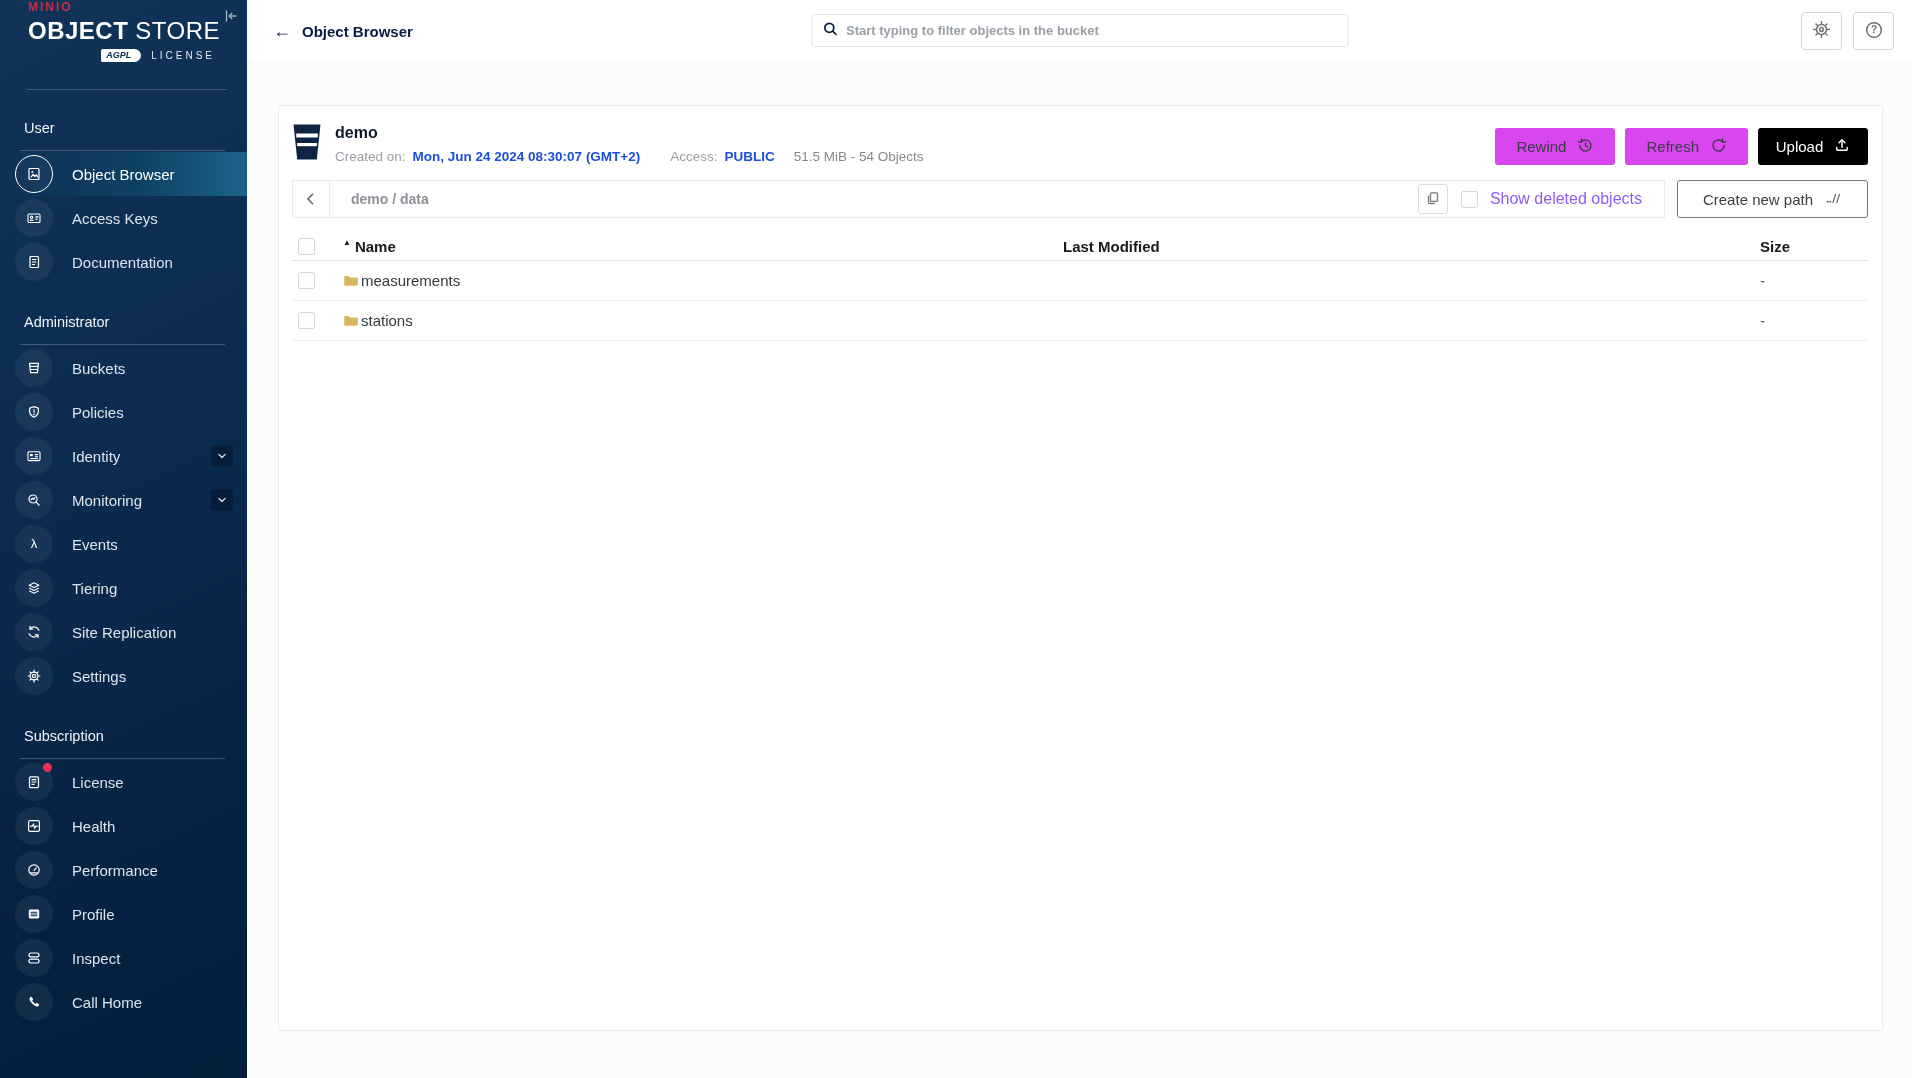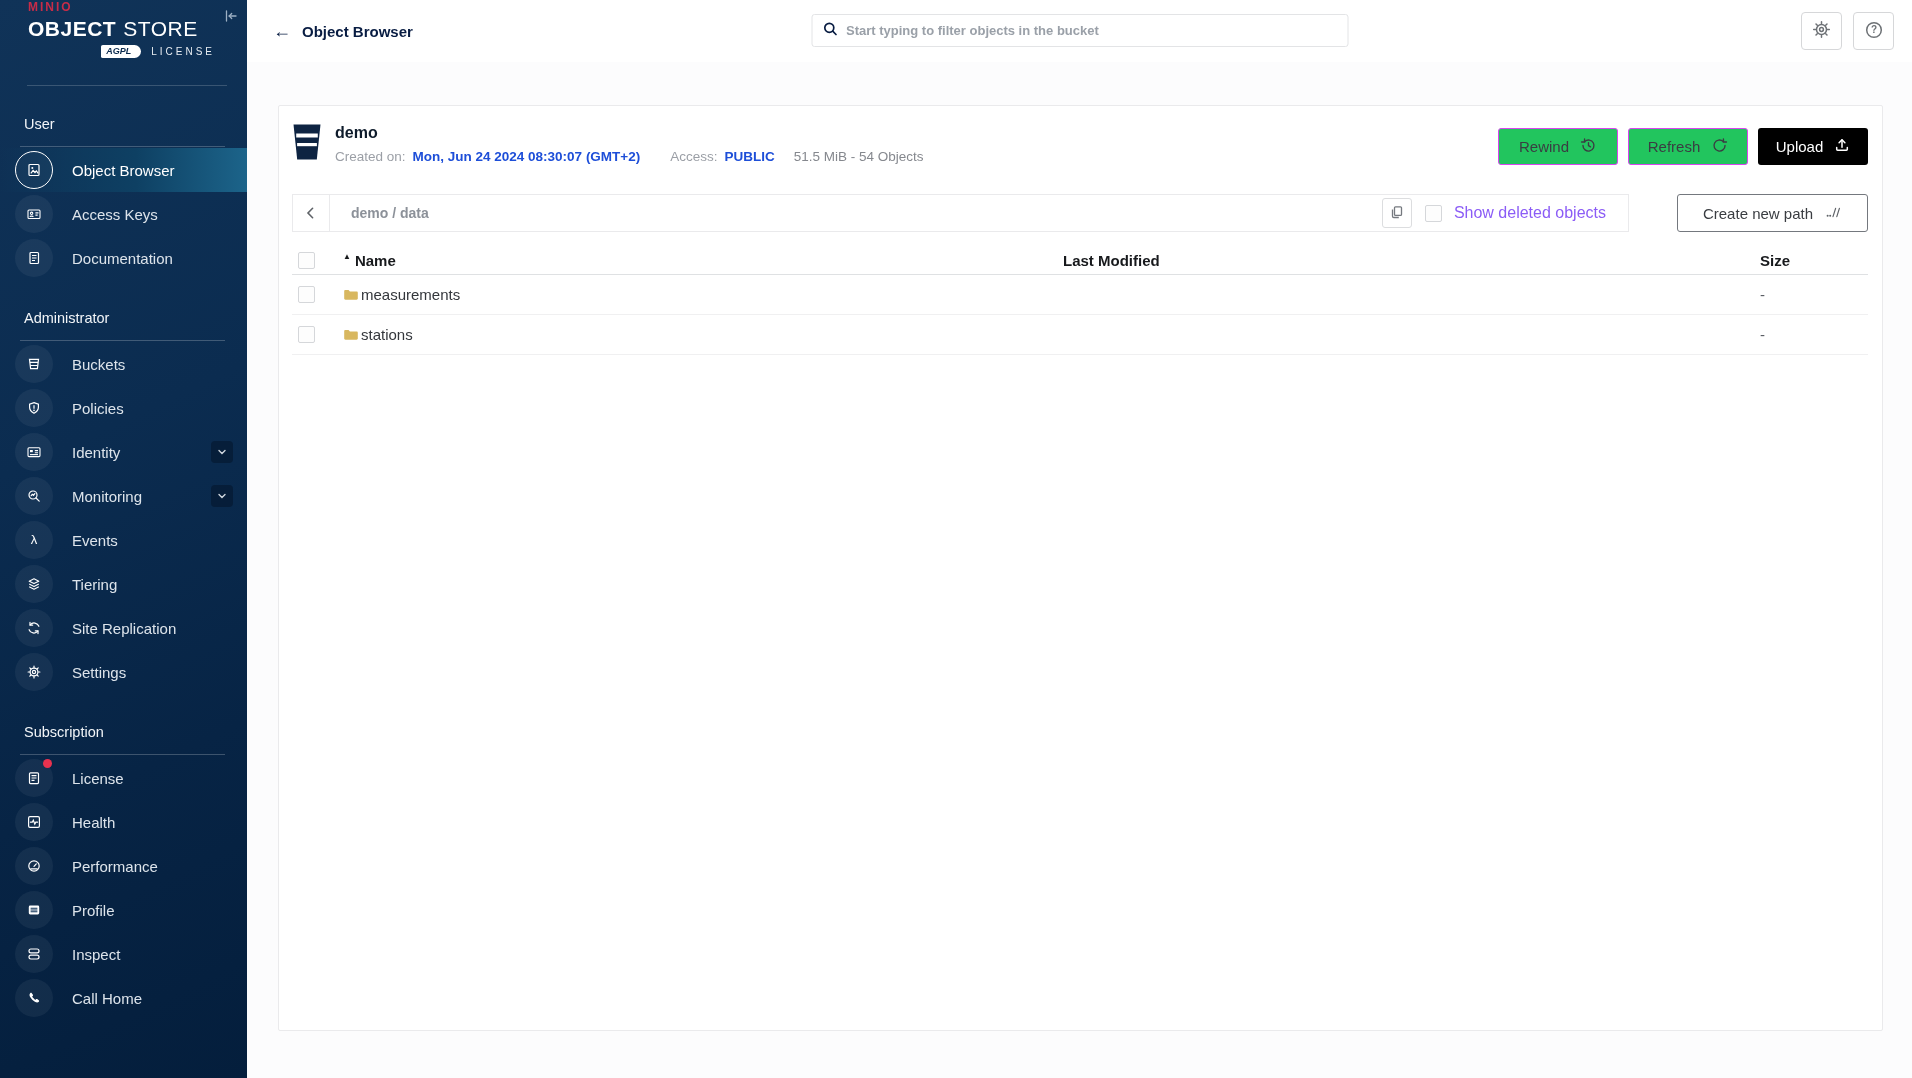--- a/index.html
+++ b/index.html
@@ -11,21 +11,21 @@
   
   .sidebar {
     width: 247px; flex-shrink: 0; height: 1078px; position: relative;
     background: linear-gradient(155deg, #103358 0%, #0B2C50 40%, #072445 70%, #041E3C 100%);
     color: #dde4eb; overflow: hidden;
   }
   .collapse-btn { position: absolute; top: 8px; right: 8px; background: none; border: none; cursor: pointer; }
 
   .logo { padding: 0 0 0 28px; }
   .logo-brand { color: #C72C48; font-weight: bold; font-size: 12px; letter-spacing: 2px; }
-  .logo-product { margin-top: 3px; font-size: 21px; color: #fff; letter-spacing: 0.5px; white-space: nowrap; }
+  .logo-product { margin-top: 3px; font-size: 24px; color: #fff; letter-spacing: 0.5px; white-space: nowrap; }
   .logo-product .pb { font-weight: 800; }
   .logo-product .pl { font-weight: 300; margin-left: 7px; }
   .logo-badge-row { display: flex; align-items: center; justify-content: flex-end; gap: 10px; margin: 4px 32px 0 0; }
   .agpl-badge {
     background: #fff; color: #0A2A4E; font-style: italic; font-weight: 800;
     font-size: 9px; line-height: 13px; padding: 0 10px 0 5px; border-radius: 2px 7px 7px 2px;
   }
   .license-word { font-size: 10px; letter-spacing: 3px; color: #e8edf2; }
   .logo-divider { height: 1px; background: rgba(255,255,255,0.18); margin: 27px 20px 0 27px; }
 
@@ -64,25 +64,25 @@
   .bucket-head { display: flex; align-items: flex-start; padding: 17px 14px 13px 13px; gap: 13px; }
   .bh-text { padding-top: 1px; }
   .bh-title { font-size: 16px; font-weight: bold; color: #0E1B2B; }
   .bh-meta { margin-top: 7px; font-size: 13.5px; display: flex; align-items: center; gap: 7px; white-space: nowrap; }
   .m-lbl { color: #9B9FA6; }
   .m-val { color: #1d4ed8; font-weight: bold; }
   .m-sum { color: #85888E; margin-left: 12px; }
   .m-gap { width: 16px; }
   .bh-actions { margin-left: auto; display: flex; gap: 10px; align-items: center; margin-top: 5px; }
   .btn { height: 37px; border-radius: 3px; font-size: 15px; display: flex; align-items: center; justify-content: center; gap: 11px; cursor: pointer; font-family: "Liberation Sans", sans-serif; }
-  .btn-outline { min-width: 120px; padding: 0 14px; border: 1px solid #d946ef; background: #22c55e; color: #3A3D42; }
+  .btn-outline { min-width: 120px; padding: 0 14px; border: 7px solid #d946ef; background: #d946ef; color: #3A3D42; }
   .btn-primary { min-width: 110px; padding: 0 16px; border: none; background: #000000; color: #fff; }
 
   
-  .browse-row { display: flex; margin: 16px 14px 0 13px; align-items: flex-end; gap: 36px; }
+  .browse-row { display: flex; margin: 2px 14px 0 13px; align-items: flex-end; }
   .crumb-box { flex: 1; display: flex; align-items: center; border: 1px solid #eaeaec; height: 38px; background: #fff; }
   .back-cell { width: 37px; align-self: stretch; border-right: 1px solid #eaeaec; display: flex; align-items: center; justify-content: center; cursor: pointer; background: #fff; }
   .crumb-text { flex: 1; padding-left: 21px; font-weight: bold; color: #8C9199; font-size: 14px; cursor: pointer; }
   .copy-btn { width: 30px; height: 30px; border: 1px solid #dcdddf; border-radius: 3px; background: #fff; display: flex; align-items: center; justify-content: center; margin-right: 13px; cursor: pointer; flex-shrink: 0; }
   .cb-group { display: flex; align-items: center; gap: 12px; padding-right: 22px; }
   .checkbox { width: 17px; height: 17px; border: 1px solid #d5d7da; border-radius: 2px; background: #fdfdfd; flex-shrink: 0; cursor: pointer; }
   .cb-label { color: #8b5cf6; font-weight: normal; font-size: 16px; white-space: nowrap; }
   .create-btn { margin-left: 12px; min-width: 191px; border: 1px solid #74787e; background: #fff; color: #3A3D42; height: 38px; }
 
   

